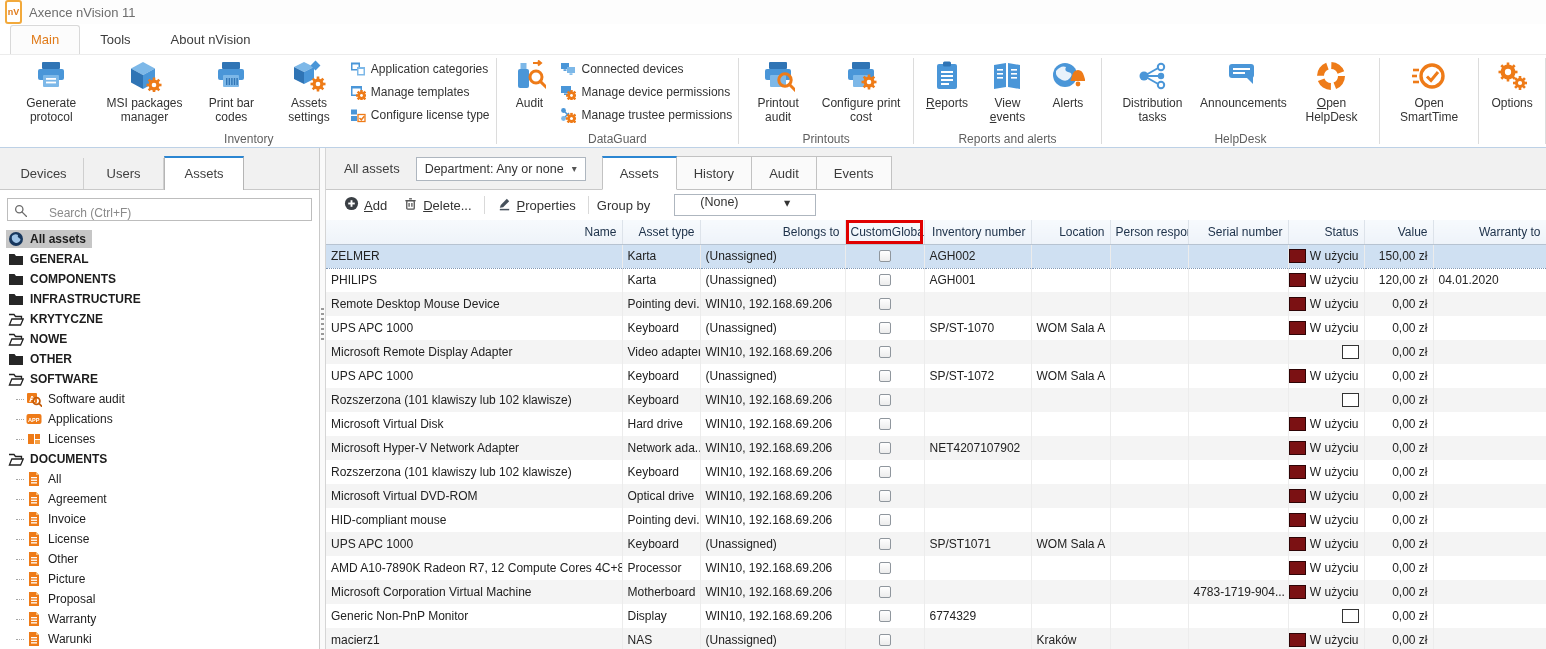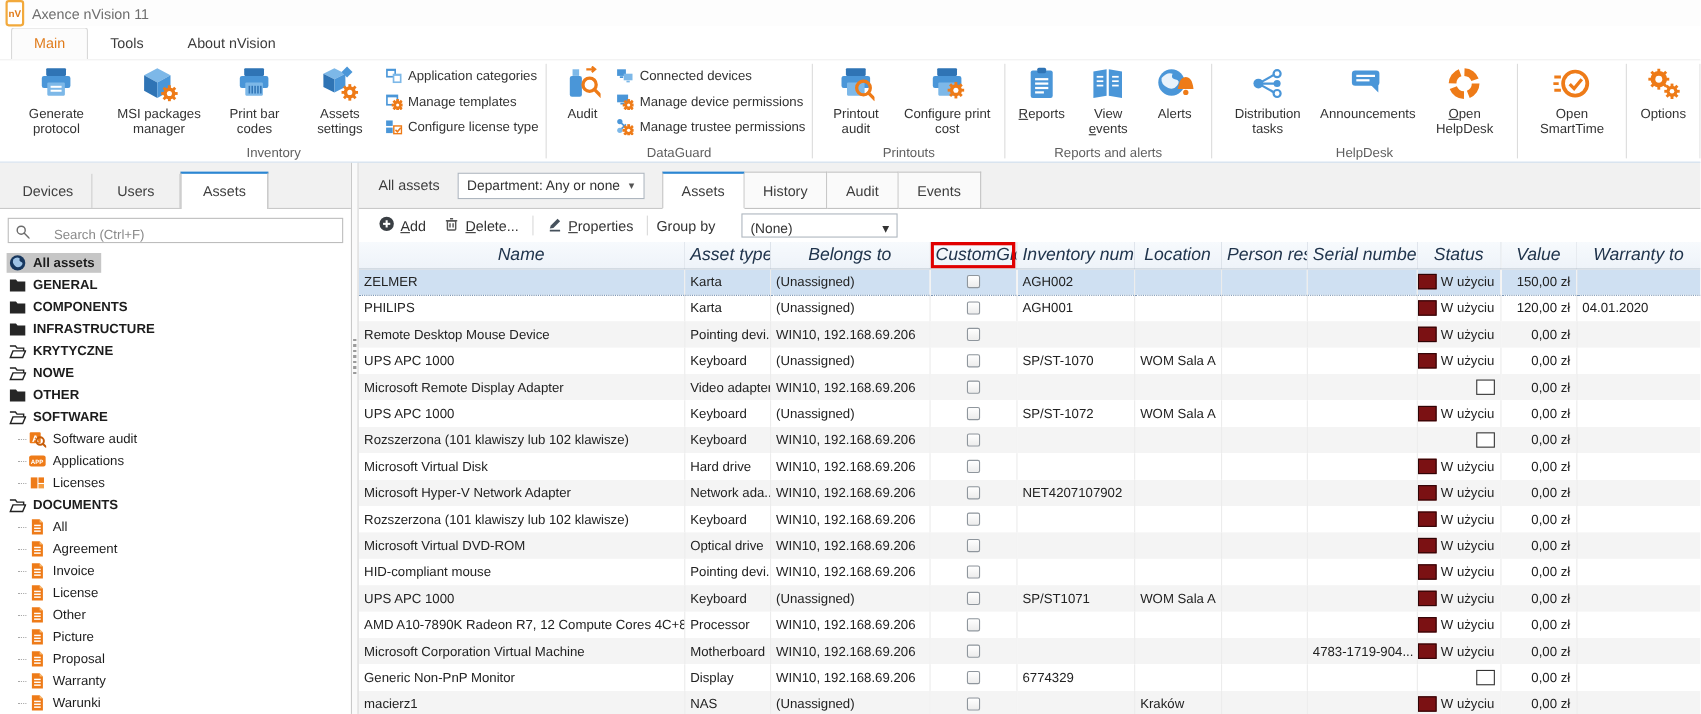--- a/index.html
+++ b/index.html
@@ -70,28 +70,28 @@
   .main-tab { padding:9px 17px 8px; font-size:13px; color:#3c3c3c; background:#fafafa; border:1px solid #c2c2c2; border-left:none; margin-bottom:-1px; cursor:default; }
   .main-tab:first-child { border-left:1px solid #c2c2c2; }
   .main-tab.active { background:#fff; border-top:2px solid var(--accent,#2b86d2); padding-top:8px; border-bottom:1px solid #fff; }
 
   
   .toolbar { height:30px; display:flex; align-items:center; padding-left:10px; background:#fff; font-size:13px; color:#333; }
   .tb-btn { display:flex; align-items:center; gap:5px; padding:4px 8px; cursor:default; }
   .tb-btn svg { width:15px; height:15px; }
   .tb-sep { width:1px; height:18px; background:#d9d9d9; margin:0 4px; }
   .groupby { display:flex; align-items:center; gap:24px; margin-left:4px; }
-  .gb-select { width:142px; height:22px; border:1px solid #aeb6bf; background:#fff; display:flex; align-items:flex-end;
-               justify-content:space-between; padding:0 7px; font-size:12.5px; color:#333; cursor:default; }
+  .gb-select { width:142px; height:22px; border:1px solid #aeb6bf; background:#fff; display:flex; align-items:flex-start;
+               justify-content:space-between; padding:0 25px; font-size:12.5px; color:#333; cursor:default; }
 
   
   .grid-wrap { flex:1; overflow:hidden; }
   table { border-collapse:collapse; table-layout:fixed; width:100%; }
   th { height:24px; background:linear-gradient(#f7fafd,#eef3f9); border-right:1px solid #dde3ea; border-bottom:1px solid #b7c3d1;
-       font-weight:normal; font-size:16px; color:#20344c; text-align:center; padding:0 5px; white-space:nowrap; overflow:hidden; position:relative; cursor:default;font-style:italic; }
+       font-weight:normal; font-size:12px; color:#20344c; text-align:right; padding:0 5px; white-space:nowrap; overflow:hidden; position:relative; cursor:default; }
   th.hl::after { content:''; position:absolute; top:0; left:0; right:1px; bottom:0; border:3px solid var(--hl-red,#e00000); pointer-events:none; }
   td { height:24px; padding:0 5px; font-size:12px; color:#222; border-right:1px solid #ececec;
        white-space:nowrap; overflow:hidden; text-overflow:clip; }
   tr.alt td { background:#f4f4f4; }
   tr.selected td { background:var(--selection,#cfe0f2); border-top:1px dotted #7d97b5; border-bottom:1px dotted #7d97b5; }
   td.val { text-align:right; }
   .cbx { width:12px; height:12px; border:1px solid #8f969d; border-radius:2px; background:linear-gradient(#fff,#ececec); margin:0 auto; }
   .status-cell { display:flex; align-items:center; gap:4px; height:100%;justify-content:flex-end; }
   .sw { width:17px; height:14px; border:1px solid #2e0406; flex:0 0 17px; }
   .sw.in-use { background:var(--maroon,#7b1113); }

